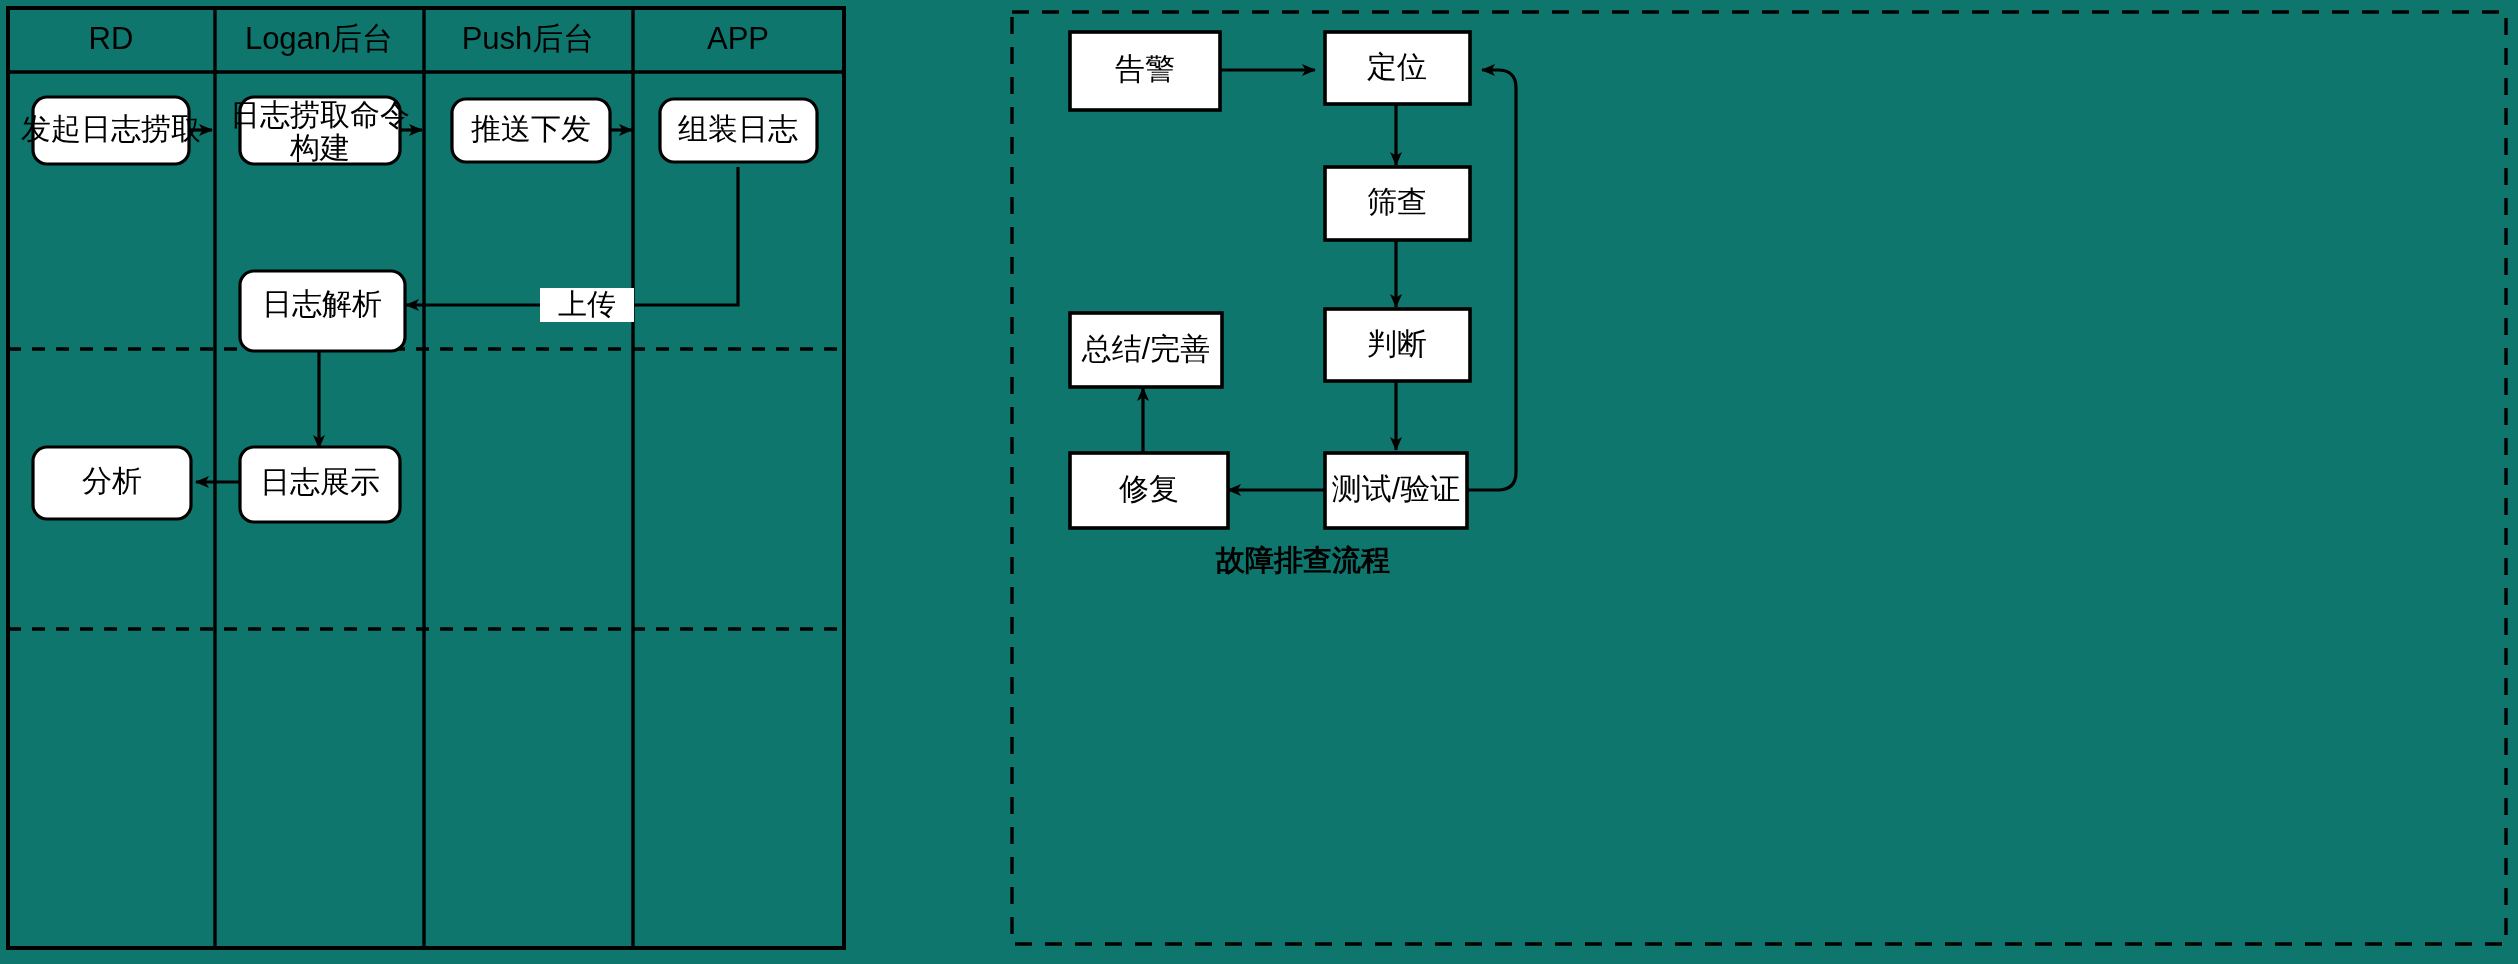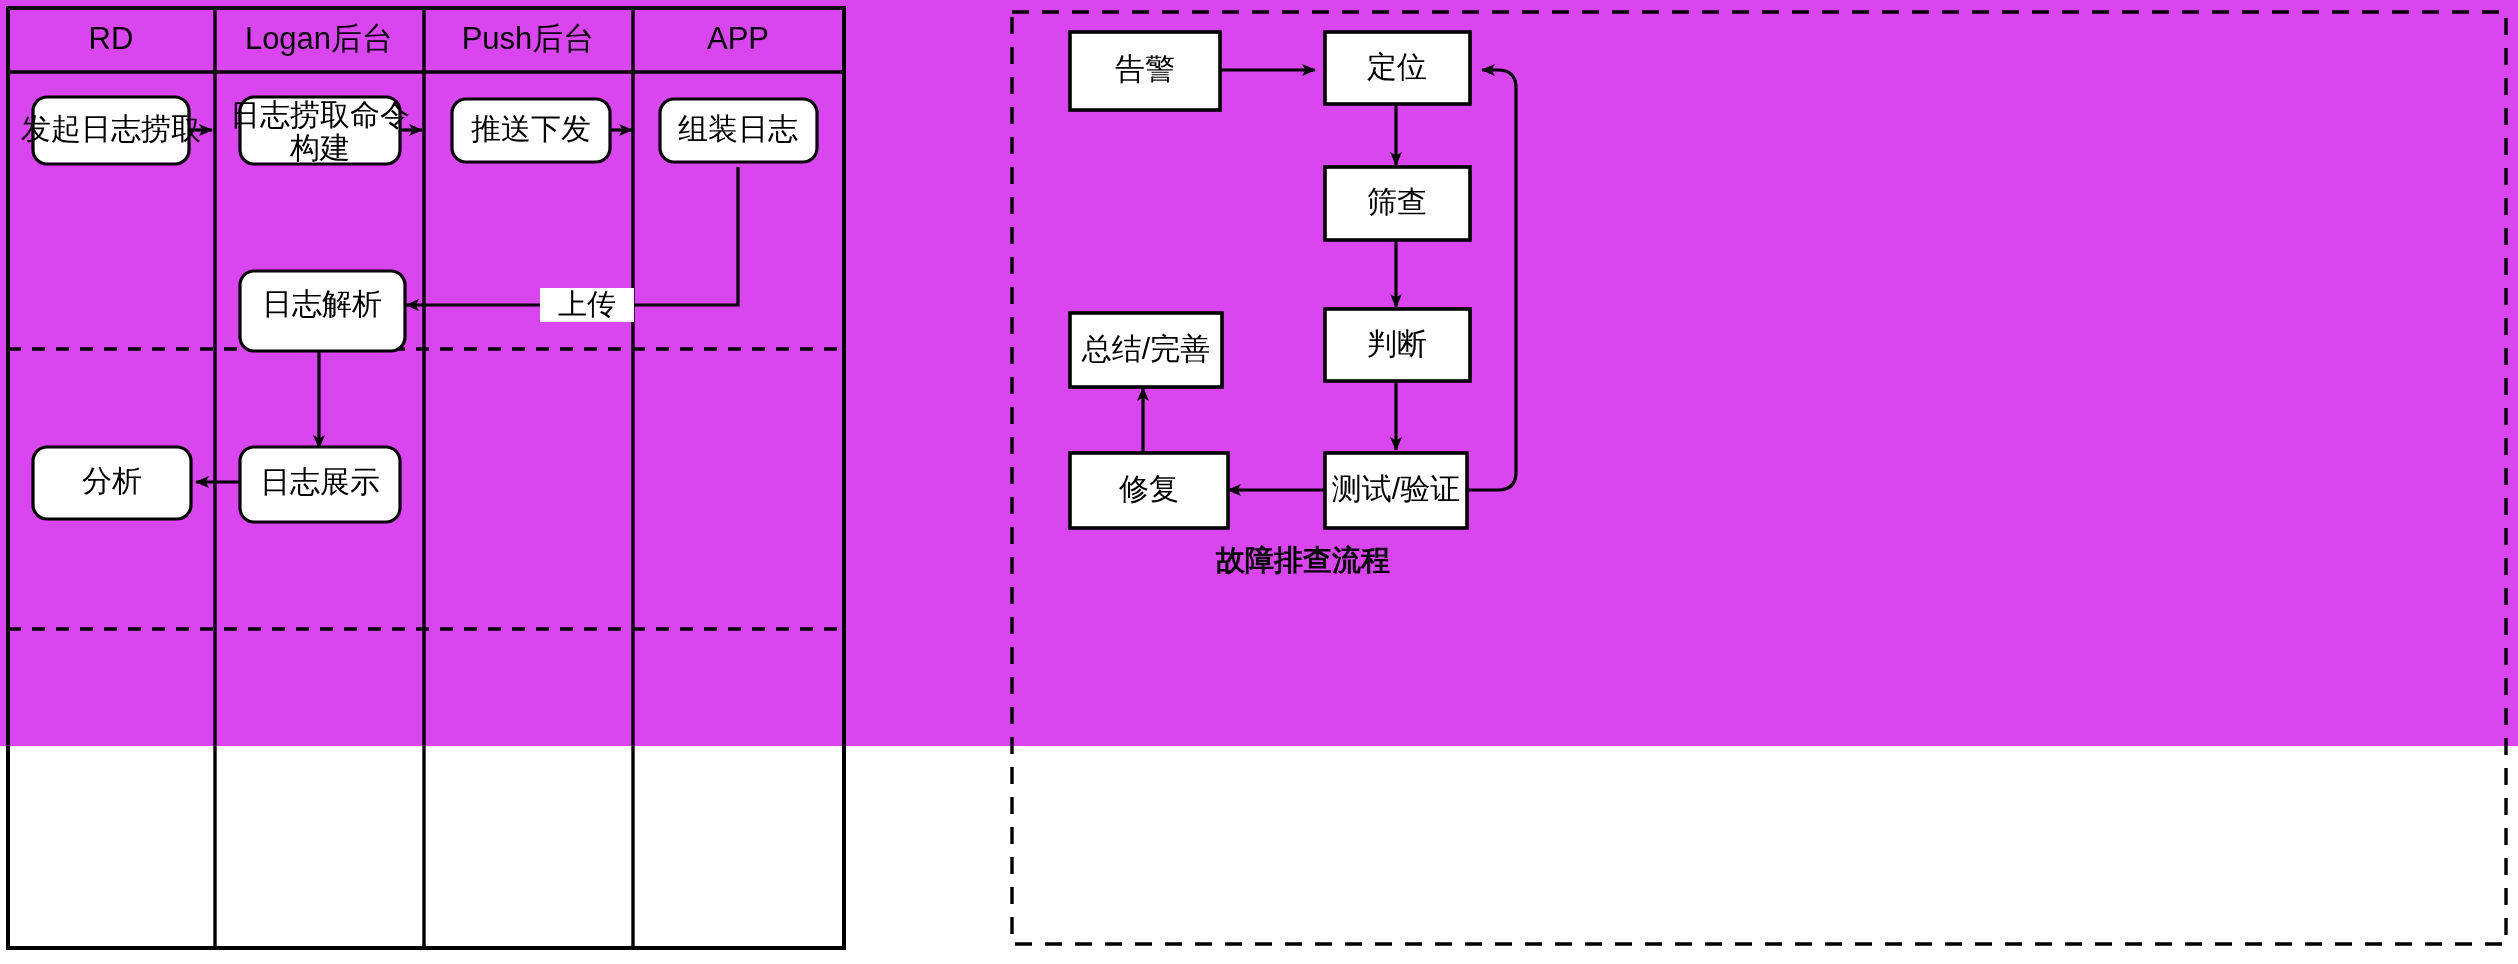--- a/index.html
+++ b/index.html
@@ -1,18 +1,18 @@
 <!DOCTYPE html>
 <html><head>
 <meta charset="utf-8">
 <style>
   html,body{margin:0;padding:0;background:#ffffff;}
   body{width:2518px;height:964px;overflow:hidden;
        font-family:"Liberation Sans","DejaVu Sans",sans-serif;}
-  #stage{position:relative;width:2518px;height:746px;background:#d946ef;}
+  #stage{position:relative;width:2518px;height:964px;background:#0f766e;}
   svg{display:block;}
   .lbl{font-family:"Liberation Sans","DejaVu Sans",sans-serif;
        font-size:30px;fill:#000;text-anchor:middle;dominant-baseline:middle;}
   .lbl-hdr{font-size:31px;}
   .lbl-cap{font-size:29px;font-weight:bold;}
   .lbl-edge{font-size:29px;}
   .shape{fill:#ffffff;stroke:#000000;stroke-width:3.2;}
   .shape-rect{fill:#ffffff;stroke:#000000;stroke-width:3.6;}
   .lane-line{stroke:#000000;stroke-width:3.4;fill:none;}
   .lane-frame{fill:none;stroke:#000000;stroke-width:4;}

